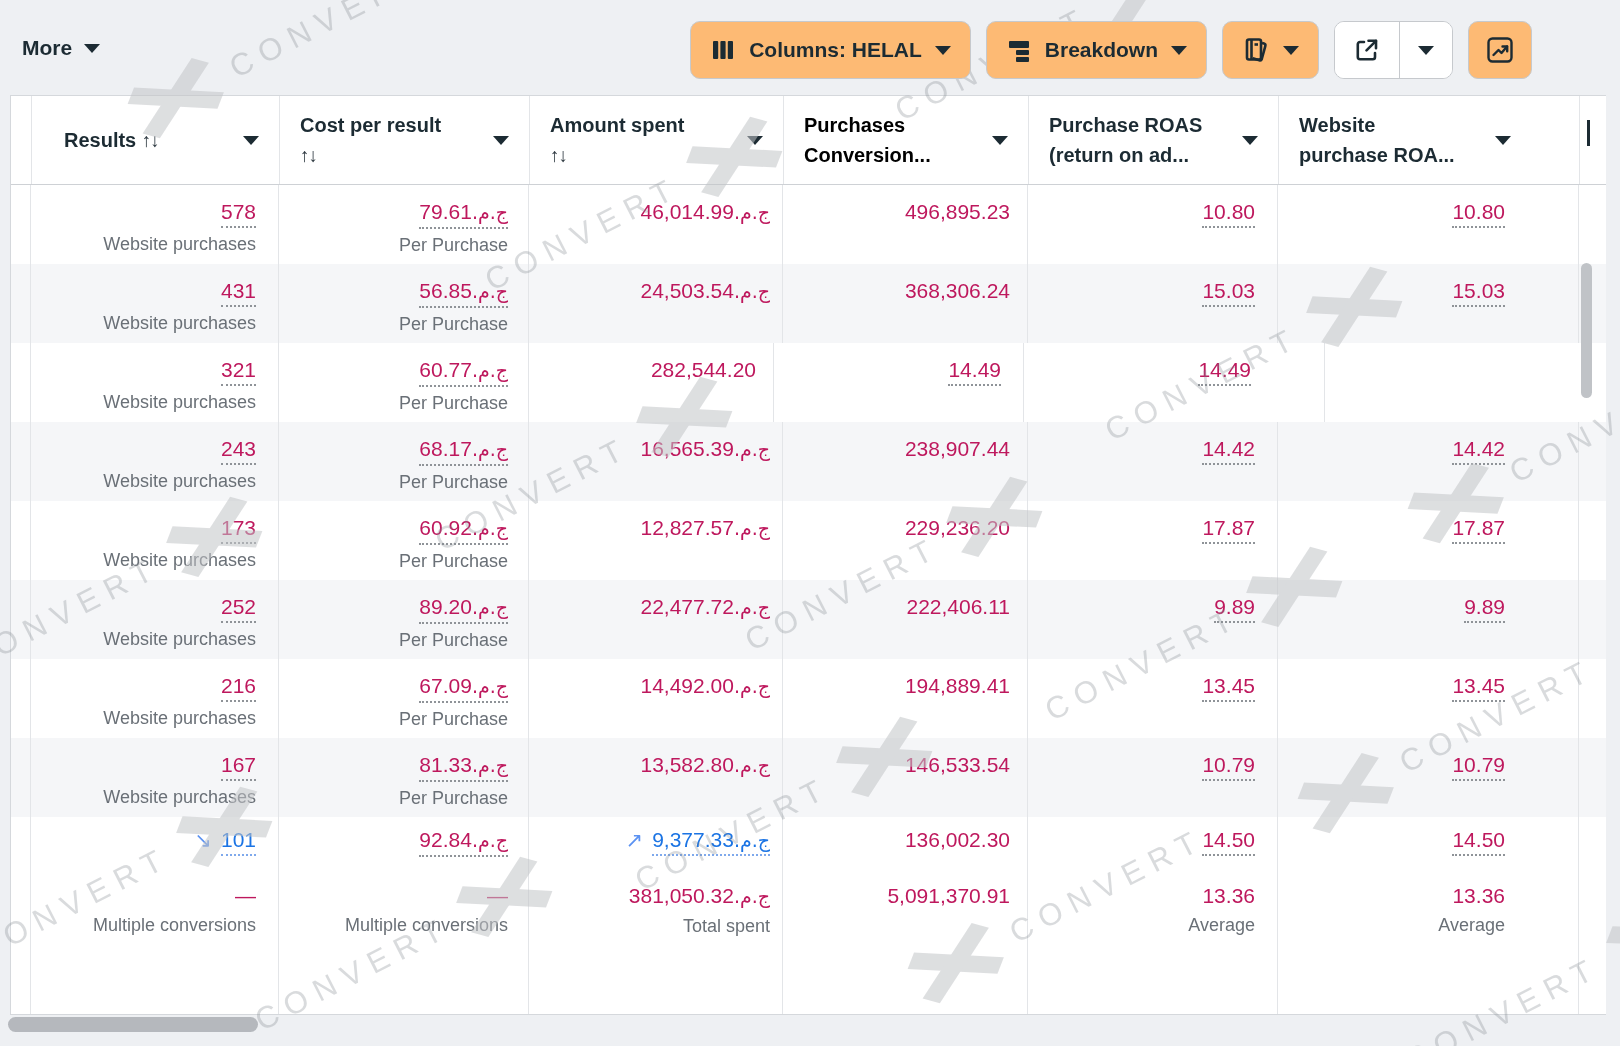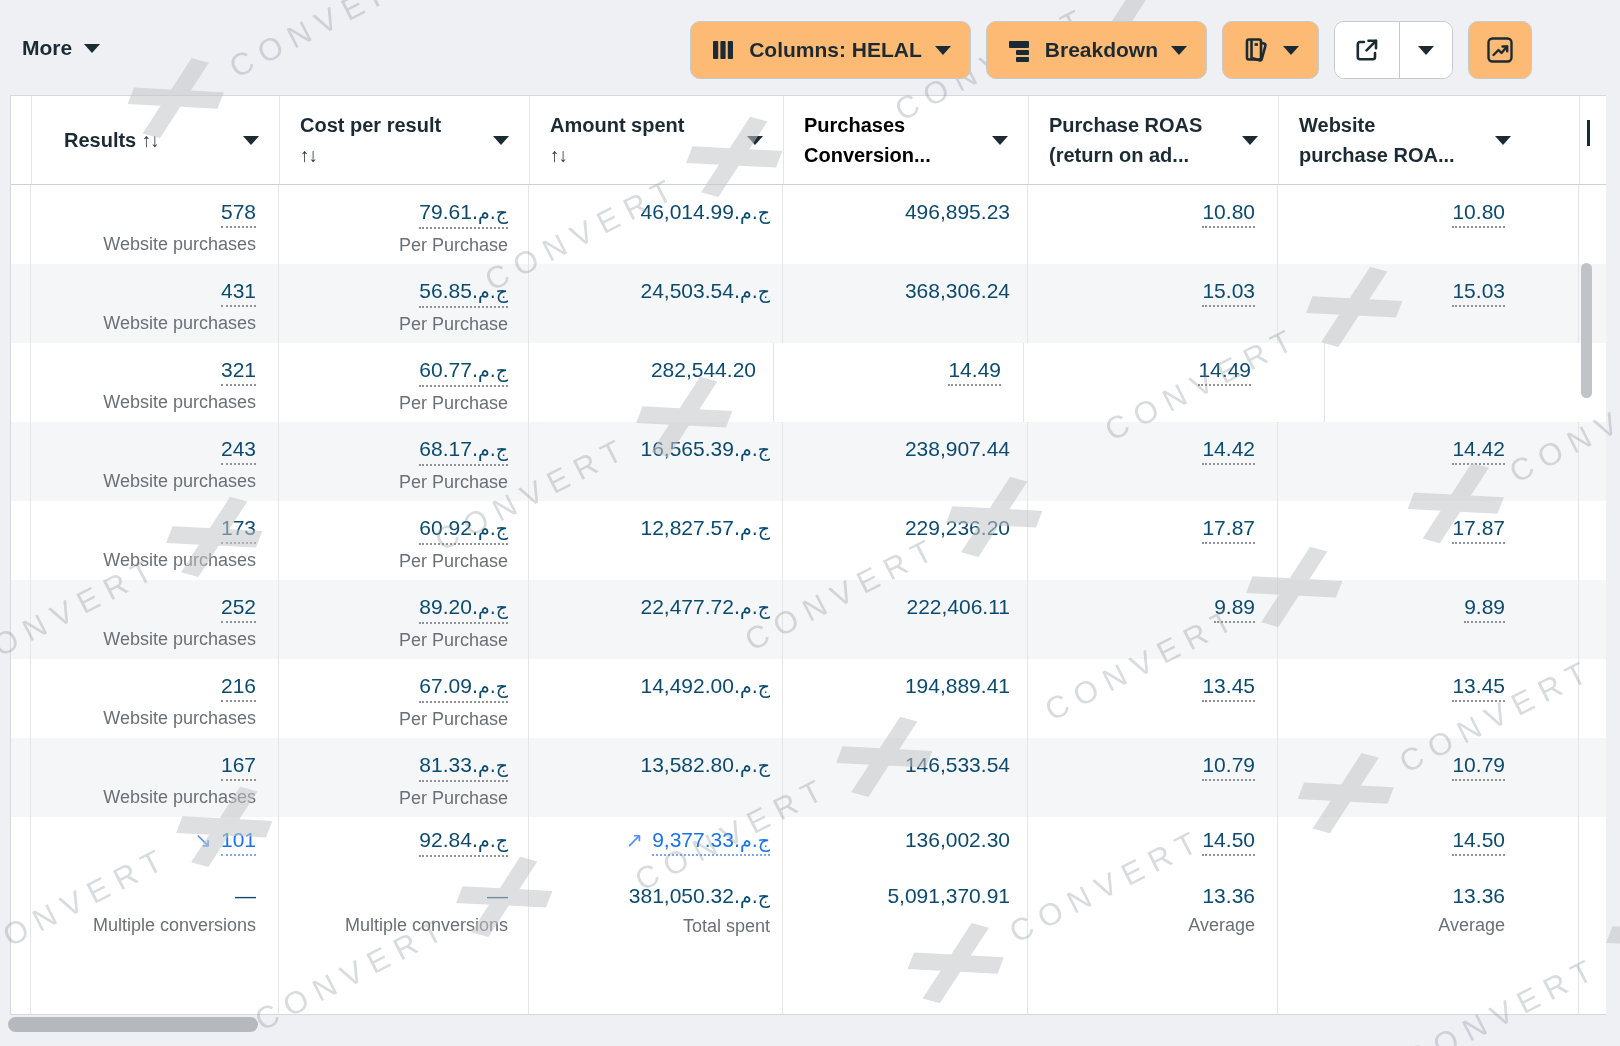--- a/index.html
+++ b/index.html
@@ -47,21 +47,21 @@
   .trow{display:flex;height:79px;background:#fff;}
   .tbody .trow:nth-child(even){background:#f5f6f8;}
   .trow>div{box-sizing:border-box;border-right:1px solid #e3e5e8;text-align:right;padding-top:13px;}
   .c-results.cell{padding-right:22px;}
   .c-cost.cell{padding-right:20px;}
   .c-spent.cell{padding-right:12px;}
   .c-conv.cell{padding-right:17px;}
   .c-roas.cell{padding-right:22px;}
   .c-wroas.cell{padding-right:73px;}
   .line1{display:flex;justify-content:flex-end;align-items:baseline;gap:9px;line-height:27px;}
-  .val{font-size:21px;color:#0c4a6e;}
+  .val{font-size:21px;color:#be185d;}
   .dotted{border-bottom:2px dotted #8f9398;padding-bottom:1px;}
   .sub{margin-top:5px;font-size:18px;color:#6a7077;line-height:22px;}
   .cur{direction:rtl;unicode-bidi:bidi-override;font-family:"DejaVu Sans",sans-serif;font-size:19px;}
   .trend{font-size:21px;color:#5b92f2;font-family:"DejaVu Sans",sans-serif;}
   .trow.accent{height:48px;}
   .trow.accent>div{padding-top:9px;}
   .trow.accent .c-results .val,.trow.accent .c-spent .val{color:#1b74e4;}
   .trow.accent .c-results .dotted,.trow.accent .c-spent .val{border-bottom:2px dotted #7fa9ec;}
   .totals{display:flex;height:149px;background:#fff;}
   .totals>div{box-sizing:border-box;border-right:1px solid #e3e5e8;text-align:right;padding-top:17px;}

